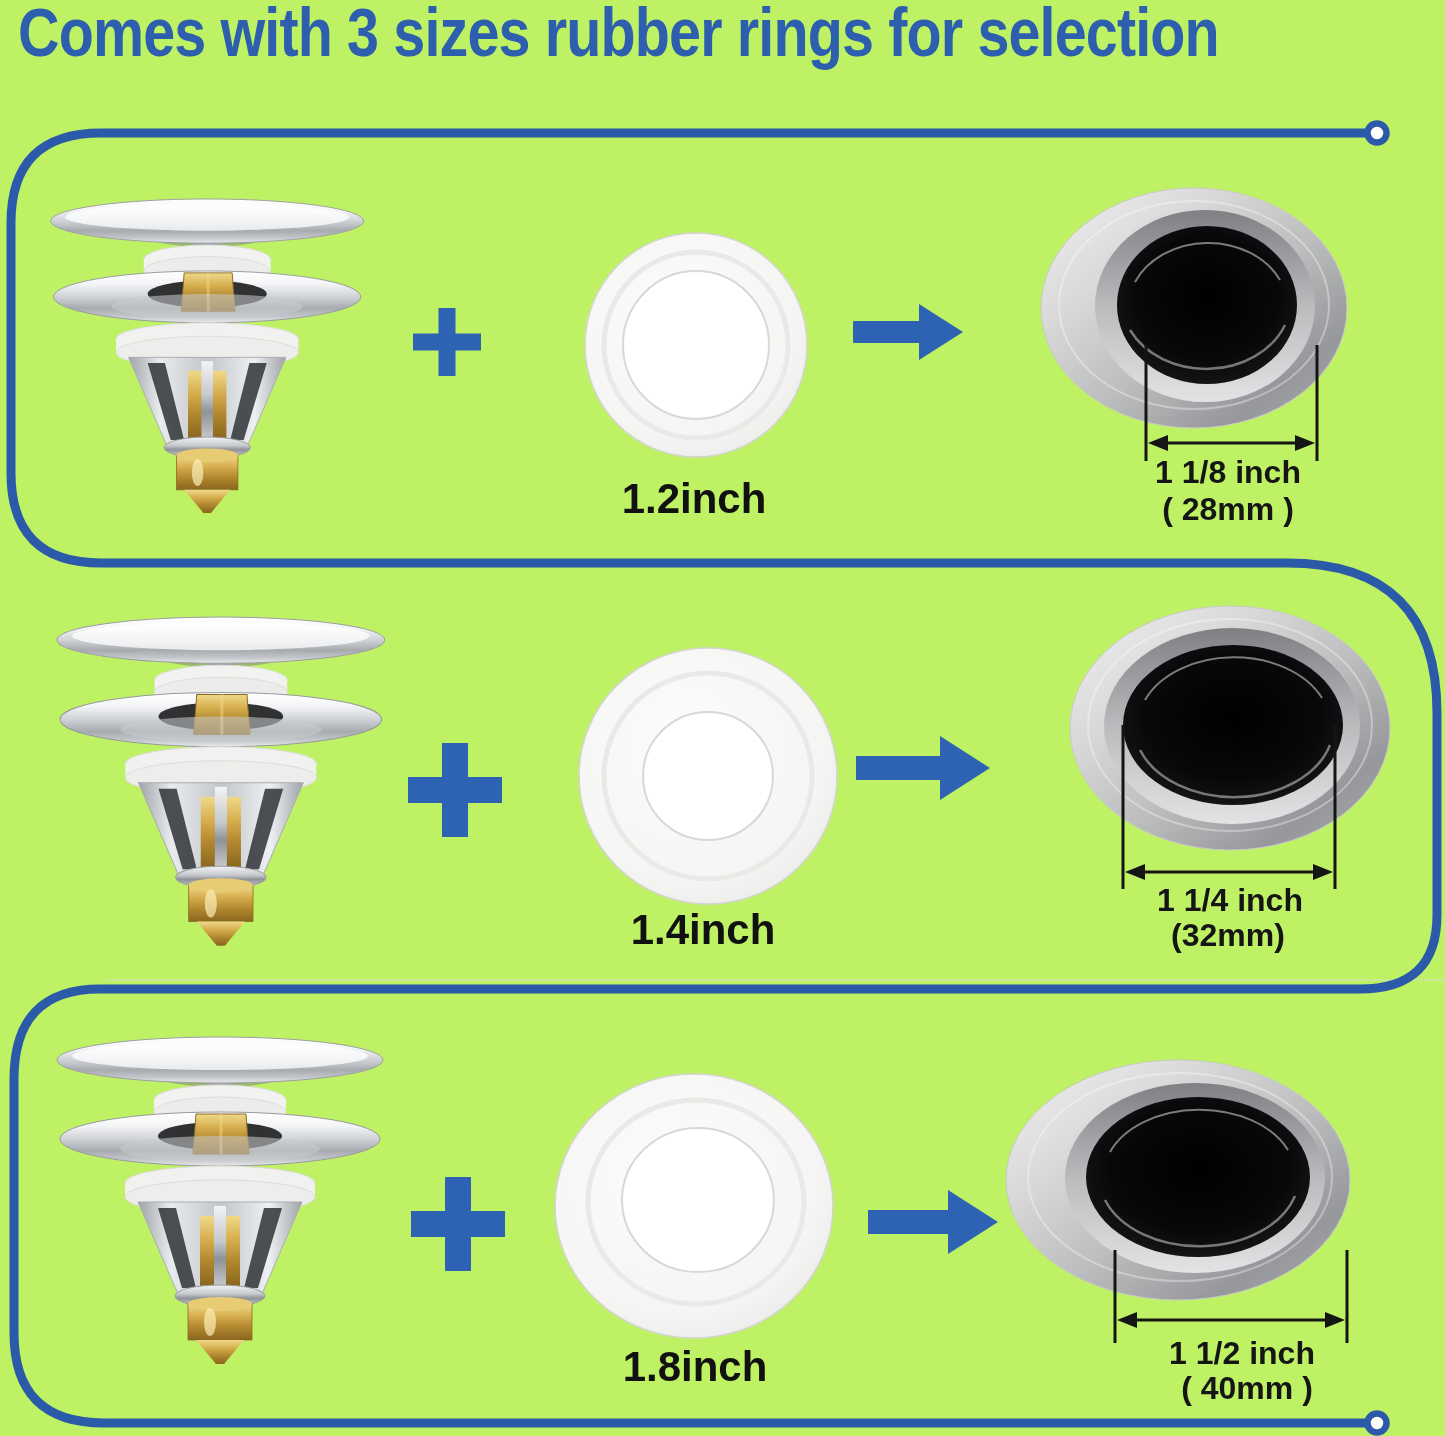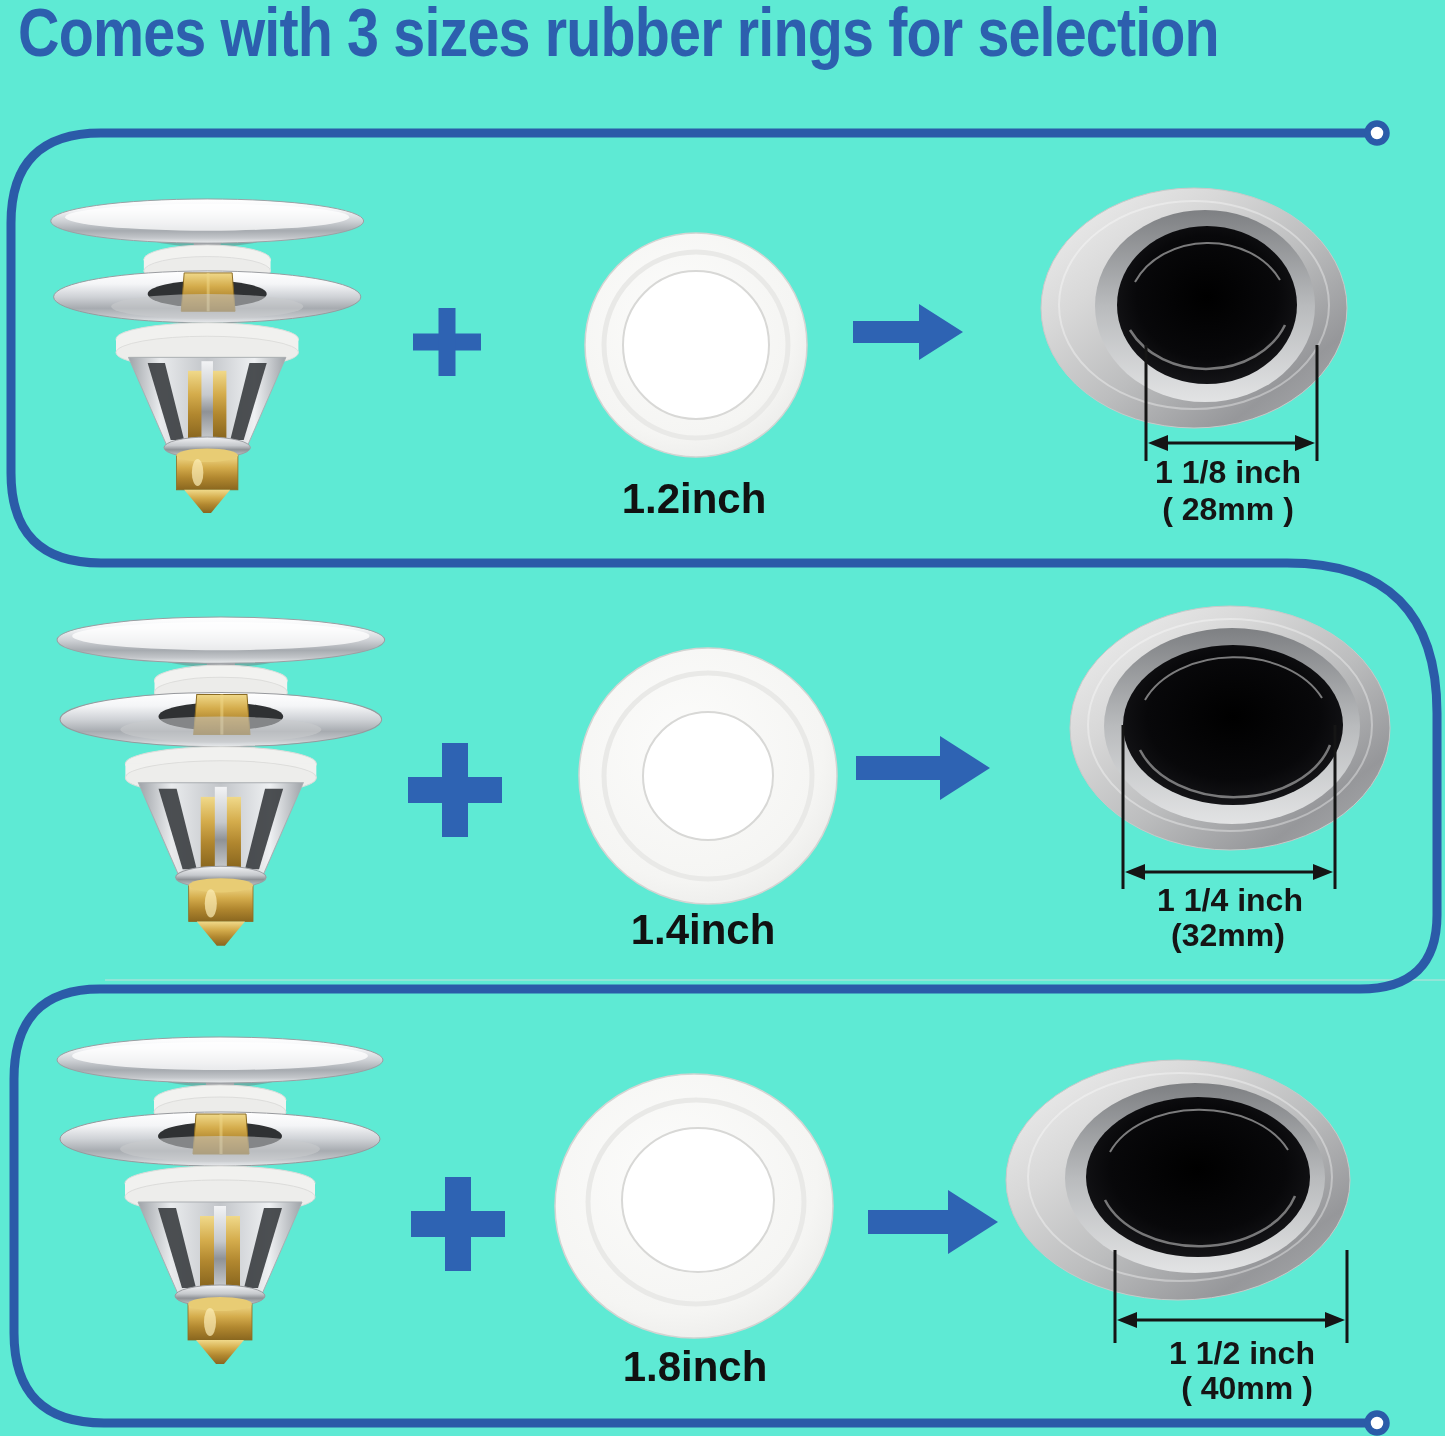--- a/index.html
+++ b/index.html
@@ -1,17 +1,17 @@
 <!DOCTYPE html>
 <html><head>
 <meta charset="utf-8">
 <style>
   html,body{margin:0;padding:0;background:#ffffff;}
   .canvas{
-    position:relative;width:1445px;height:1436px;background:#5eead4;
+    position:relative;width:1445px;height:1436px;background:#bef264;
     font-family:"Liberation Sans", sans-serif;overflow:hidden;
   }
   .title{
     position:absolute;left:18px;top:-2px;font-size:68px;font-weight:bold;
     color:#2d5fae;white-space:nowrap;line-height:1;letter-spacing:-1px;
     transform:scaleX(0.845);transform-origin:0 0;
   }
   svg{position:absolute;left:0;top:0;}
   text{font-family:"Liberation Sans", sans-serif;}
   .size-label{font-size:42px;font-weight:bold;fill:#111111;text-anchor:middle;}

